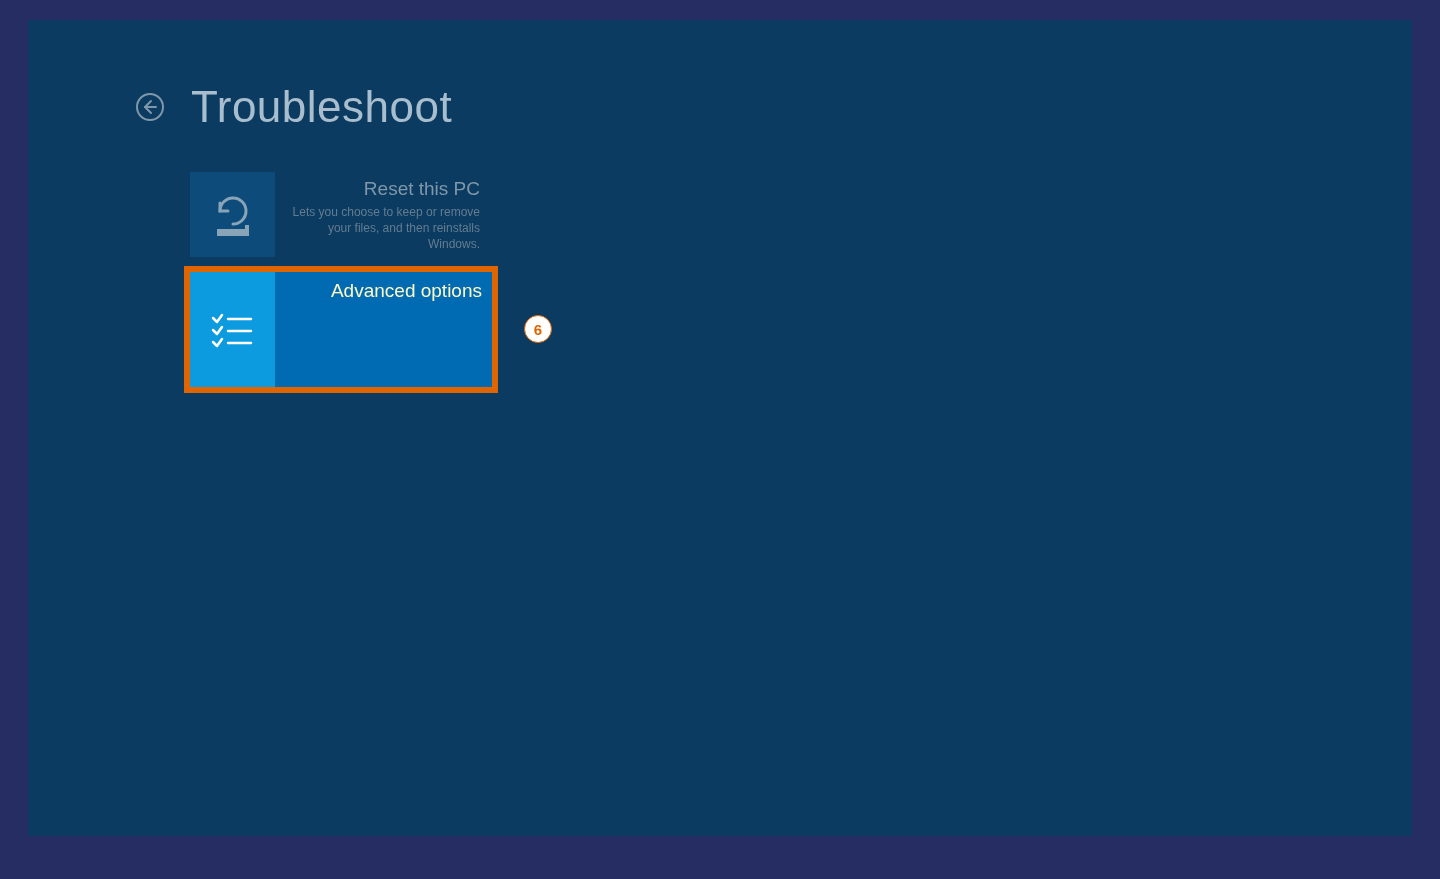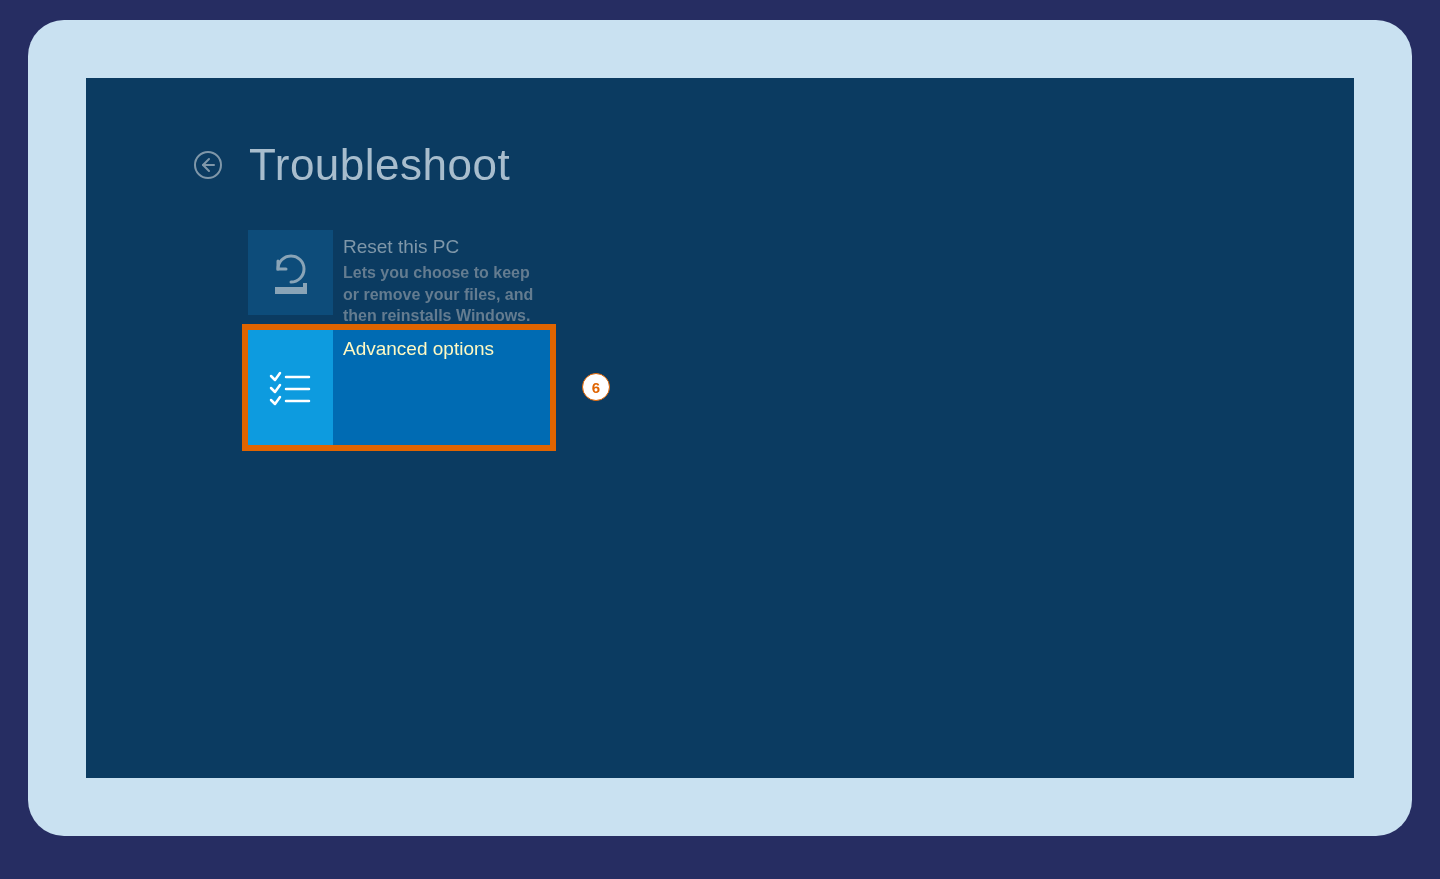--- a/index.html
+++ b/index.html
@@ -11,21 +11,20 @@
       position: relative;
     }
     .outer-frame {
       position: absolute;
       left: 28px;
       top: 20px;
       width: 1384px;
       height: 816px;
       background: #c9e1f1;
       border-radius: 36px;
-      padding: 58px;
     }
     .recovery-screen {
       width: 100%;
       height: 100%;
       background: #0b3b61;
       position: relative;
       font-weight: 300;
     }
     .header-row {
       position: absolute;
@@ -57,31 +56,32 @@
     .tile.dim .tile-title { color: #7f97a9; }
     .tile.dim .tile-desc  { color: #647c90; }
     .tile-icon {
       width: 85px; height: 85px;
       display: flex; align-items: center; justify-content: center;
       flex-shrink: 0;
     }
     .tile-text {
       flex: 1;
       padding: 6px 10px 0 10px;
+      text-align: right;
     }
     .tile-title {
       color: #ffffff;
       font-size: 19px;
       font-weight: 400;
       margin-bottom: 4px;
     }
     .tile-desc {
-      font-size: 16px;
+      font-size: 12px;
       line-height: 1.35;
-      font-weight: 700;
+      font-weight: 400;
     }
     
     #tile-reset { top: 152px; }
     #tile-reset .tile-icon { background: #0d4c7a; }
     
     #tile-advanced {
       top: 252px;
       width: 302px;
       height: 115px;
       outline: 6px solid #e06400;

